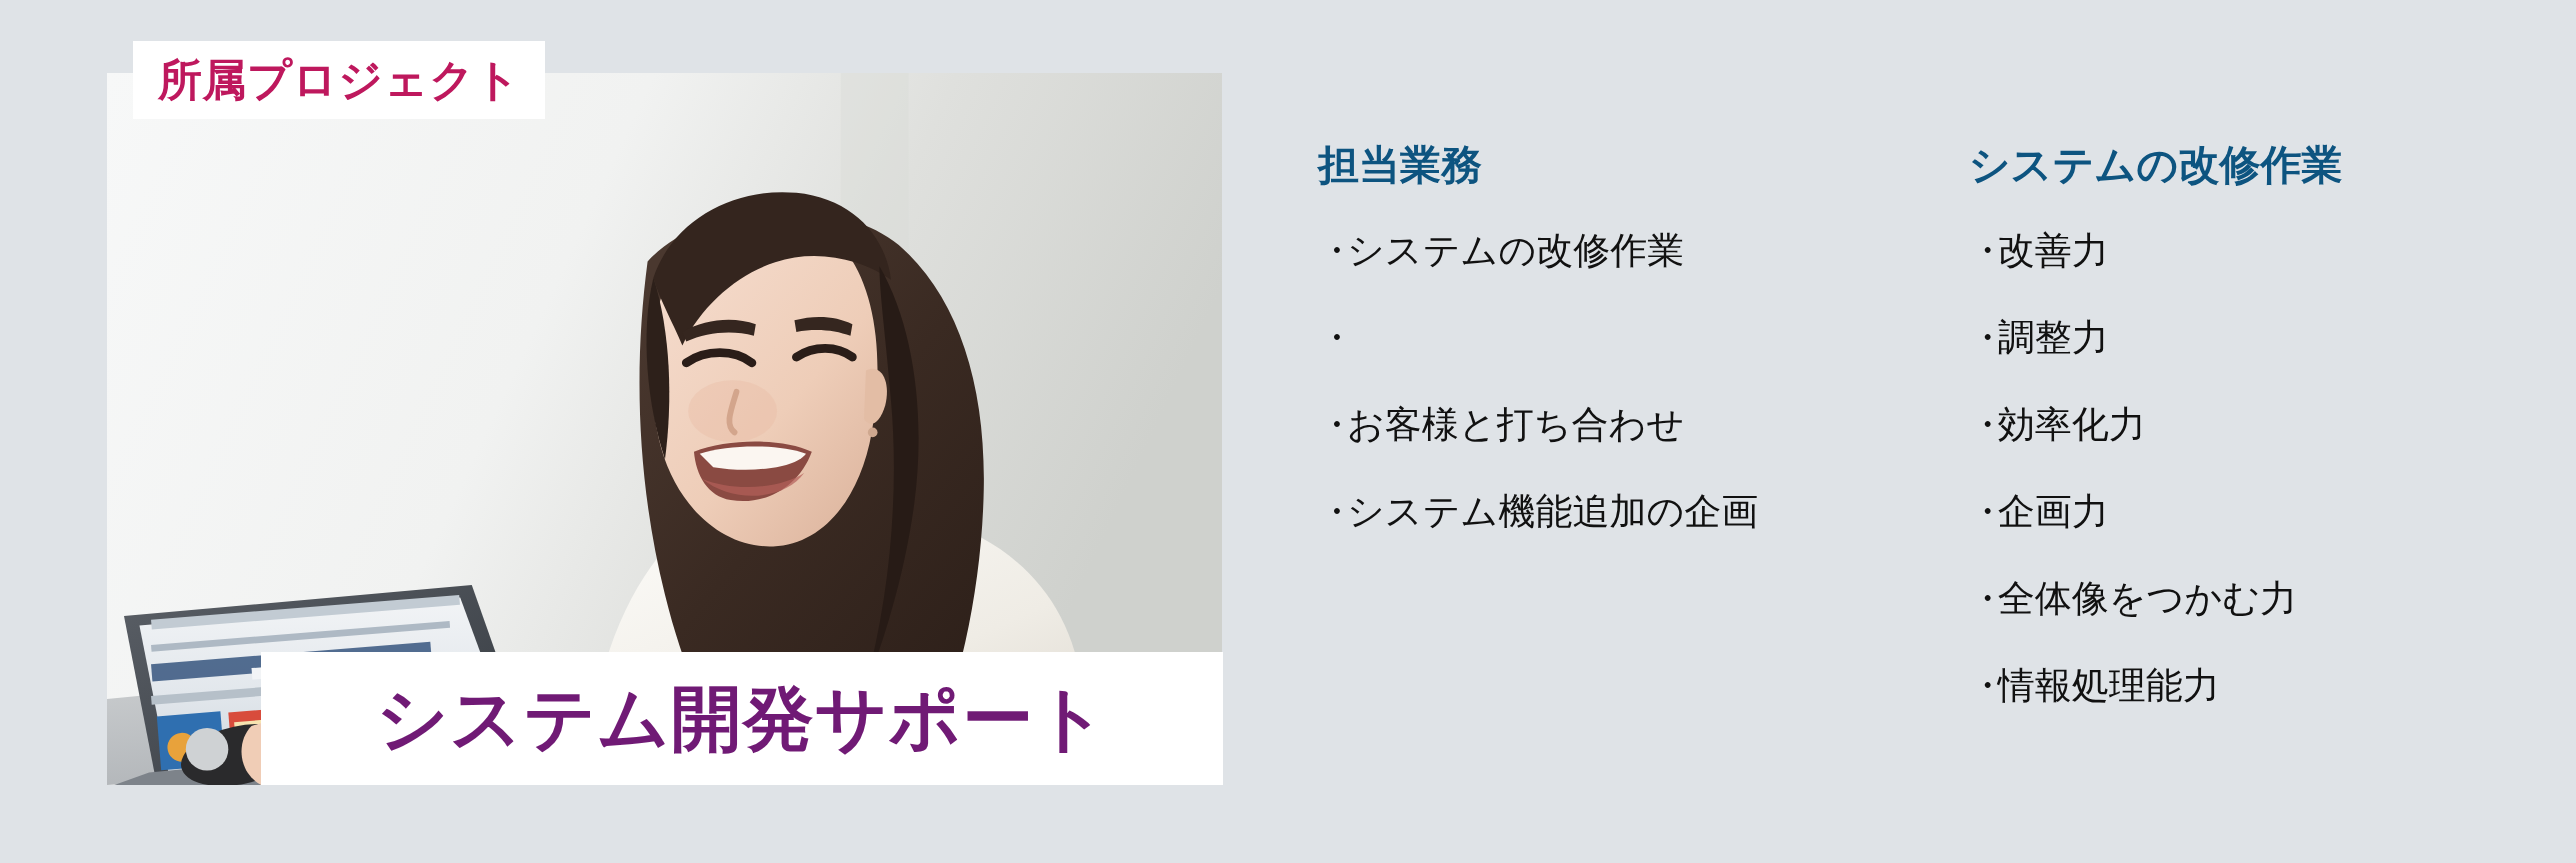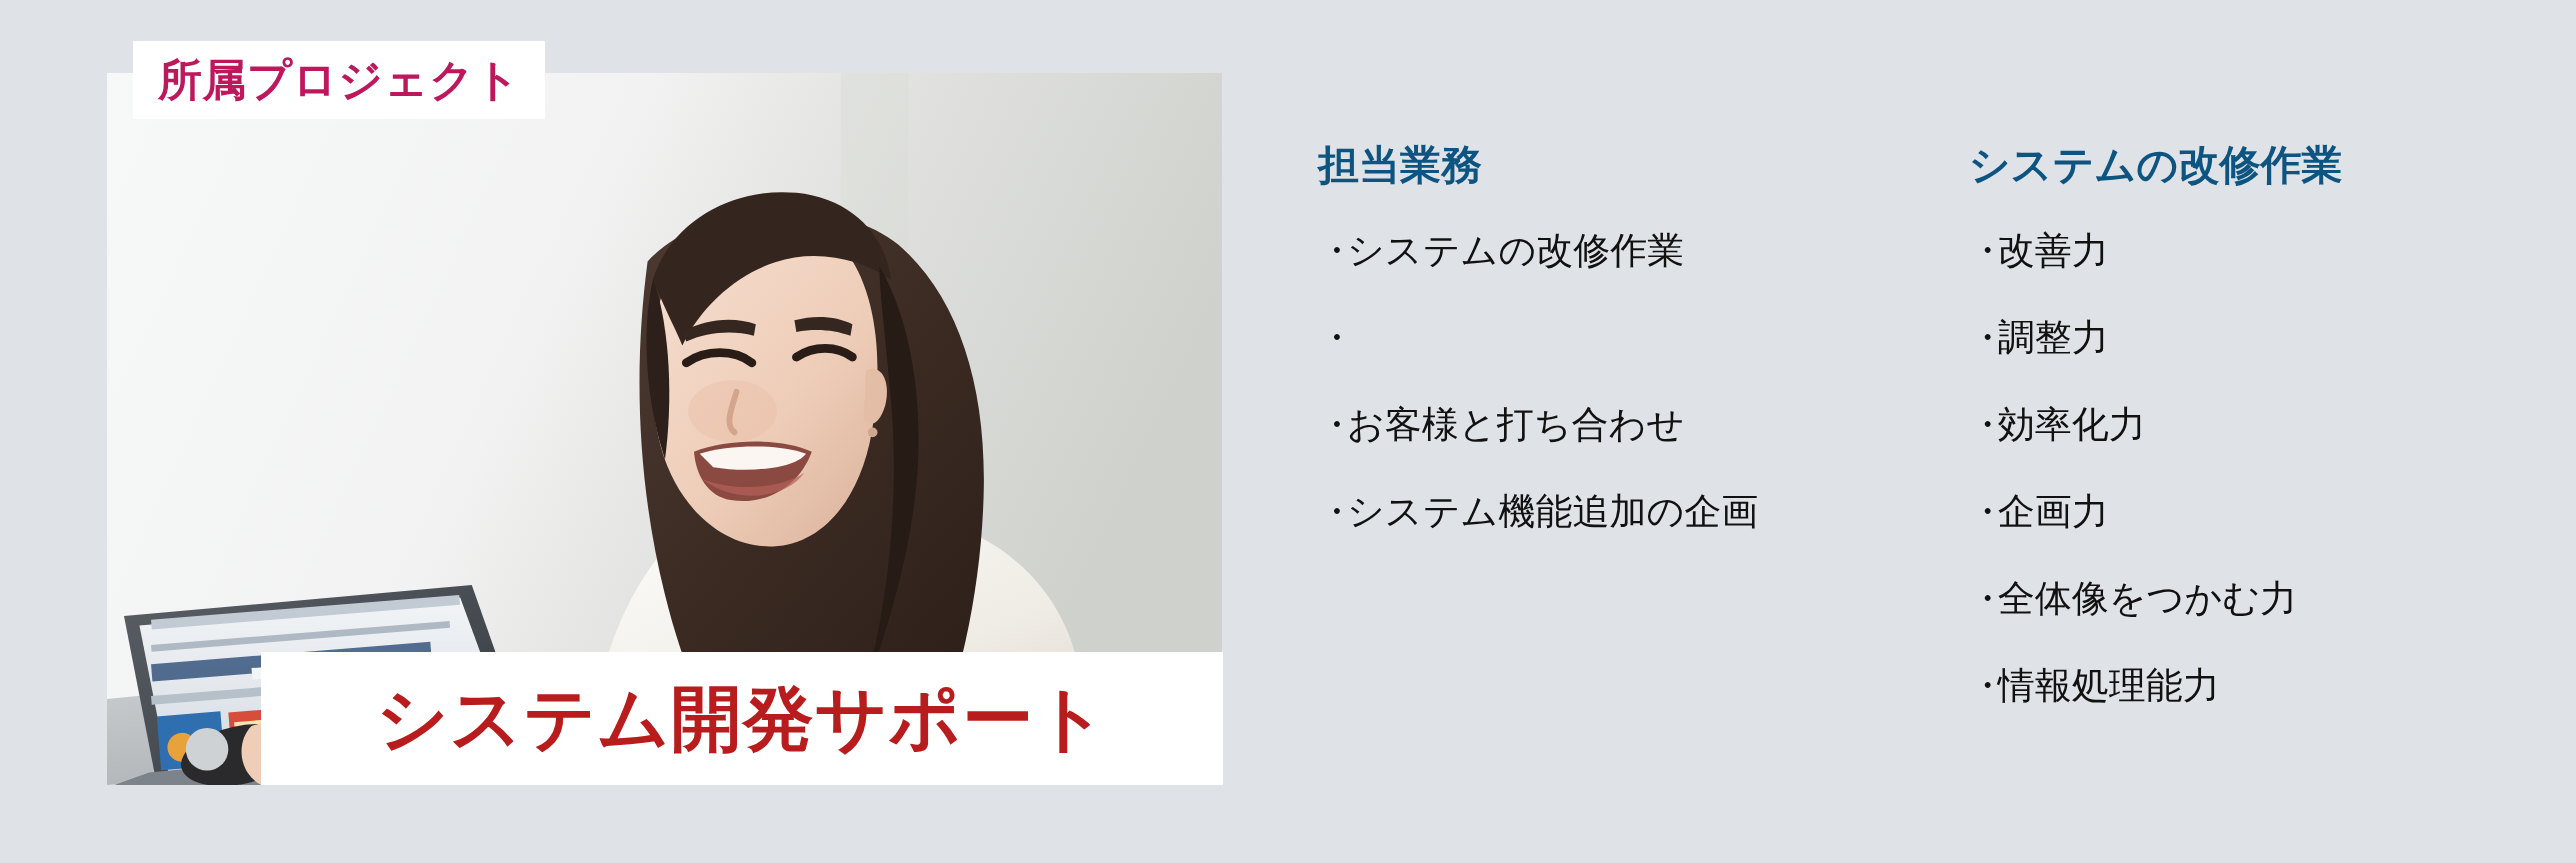--- a/index.html
+++ b/index.html
@@ -66,21 +66,21 @@
     background: #ffffff;
     z-index: 5;
     display: flex;
     align-items: center;
     justify-content: center;
   }
   .title-banner-text {
     font-family: "DejaVu Sans", "Liberation Sans", sans-serif;
     font-size: 71px;
     font-weight: 700;
-    color: #b91c1c;
+    color: #701a75;
     line-height: 1;
     letter-spacing: 1px;
     white-space: nowrap;
   }
 
   
   .info-area {
     position: absolute;
     left: 1318px;
     top: 145px;

